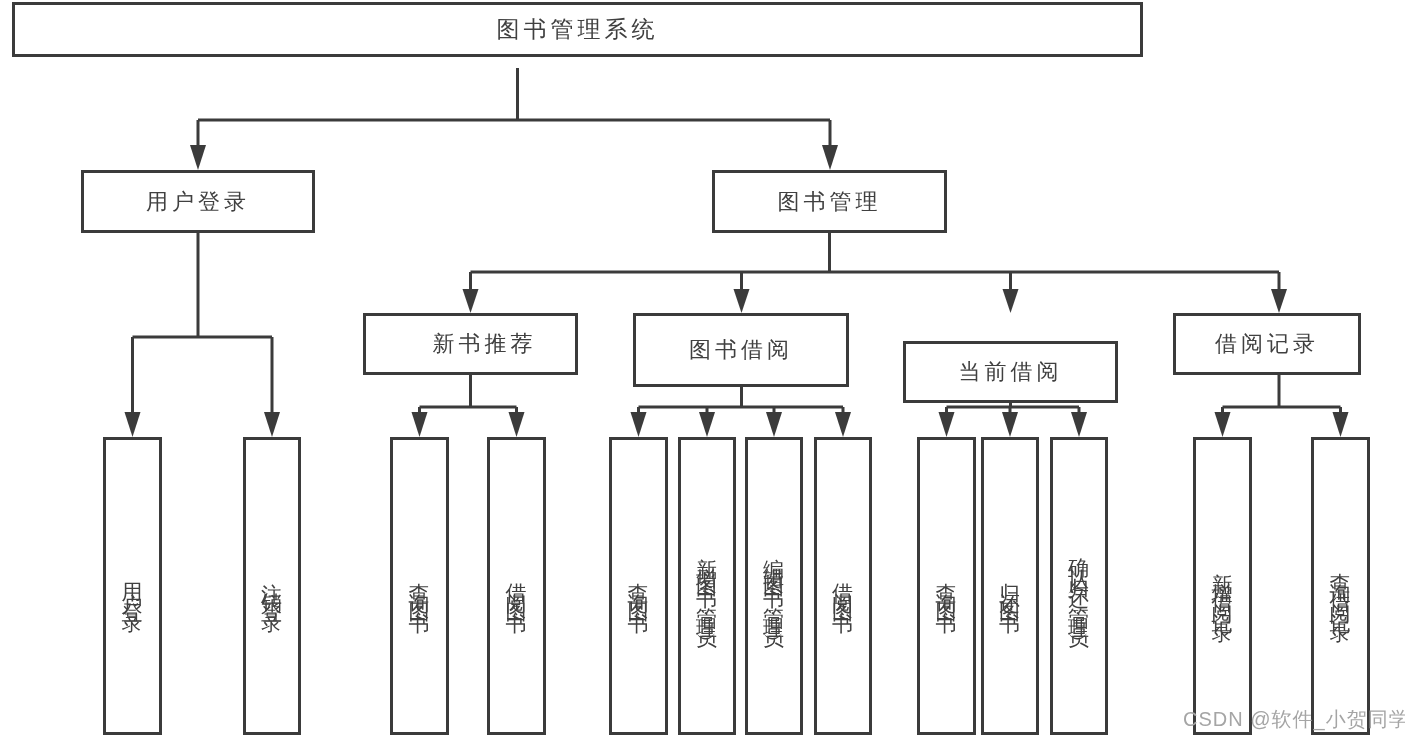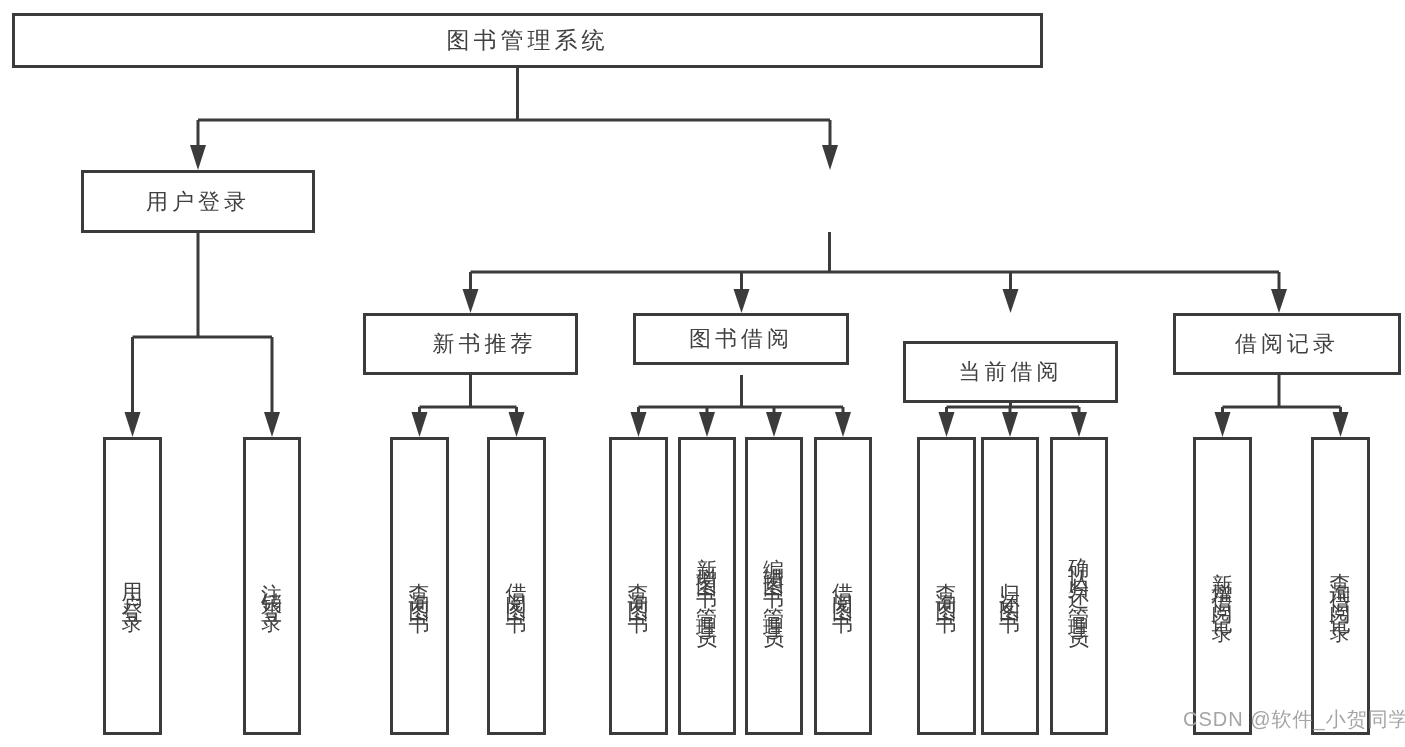--- a/index.html
+++ b/index.html
@@ -86,28 +86,29 @@
       <polygon points="766,412 782,412 774,437"></polygon>
       <polygon points="835,412 851,412 843,437"></polygon>
       <polygon points="938.5,412 954.5,412 946.5,437"></polygon>
       <polygon points="1002,412 1018,412 1010,437"></polygon>
       <polygon points="1071,412 1087,412 1079,437"></polygon>
       <polygon points="1214.5,412 1230.5,412 1222.5,437"></polygon>
       <polygon points="1332.5,412 1348.5,412 1340.5,437"></polygon>
     </g>
   </svg>
 
-  <div class="box h-box root-box" style="left:12px;top:13px;width:1031px;height:55px;">图书管理系统</div>
+  <div class="box h-box root-box" style="left:12px;top:2px;width:1131px;height:55px;">图书管理系统</div>
 
   <div class="box h-box" style="left:81px;top:170px;width:234px;height:63px;">用户登录</div>
+  <div class="box h-box" style="left:712px;top:170px;width:235px;height:63px;">图书管理</div>
 
   <div class="box h-box" style="left:363px;top:313px;width:215px;height:62px;padding-left:28px;">新书推荐</div>
-  <div class="box h-box" style="left:633px;top:313px;width:216px;height:52px;">图书借阅</div>
+  <div class="box h-box" style="left:633px;top:313px;width:216px;height:74px;">图书借阅</div>
   <div class="box h-box" style="left:903px;top:313px;width:215px;height:62px;margin-top:28px;">当前借阅</div>
-  <div class="box h-box" style="left:1173px;top:313px;width:228px;height:62px;">借阅记录</div>
+  <div class="box h-box" style="left:1173px;top:313px;width:188px;height:62px;">借阅记录</div>
 
   <div class="box v-box" style="left:103px;top:437px;width:59px;height:298px;">用户登录</div>
   <div class="box v-box" style="left:243px;top:437px;width:58px;height:298px;">注销登录</div>
 
   <div class="box v-box" style="left:390px;top:437px;width:59px;height:298px;">查询图书</div>
   <div class="box v-box" style="left:487px;top:437px;width:59px;height:298px;">借阅图书</div>
 
   <div class="box v-box" style="left:609px;top:437px;width:59px;height:298px;">查询图书</div>
   <div class="box v-box" style="left:678px;top:437px;width:58px;height:298px;">新增图书（管理员）</div>
   <div class="box v-box" style="left:745px;top:437px;width:58px;height:298px;">编辑图书（管理员）</div>

